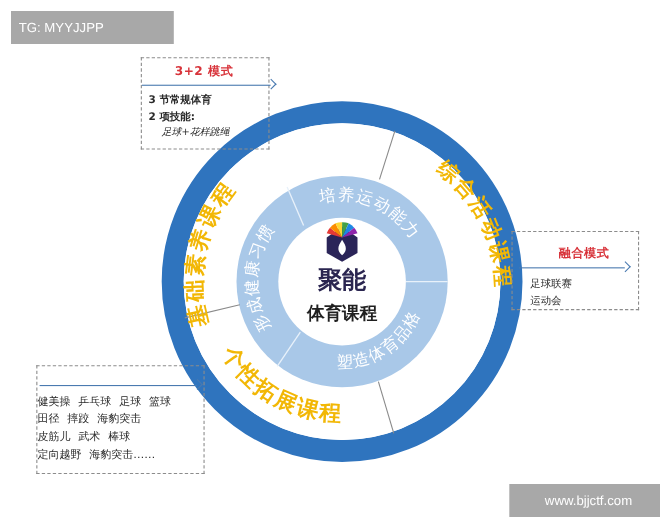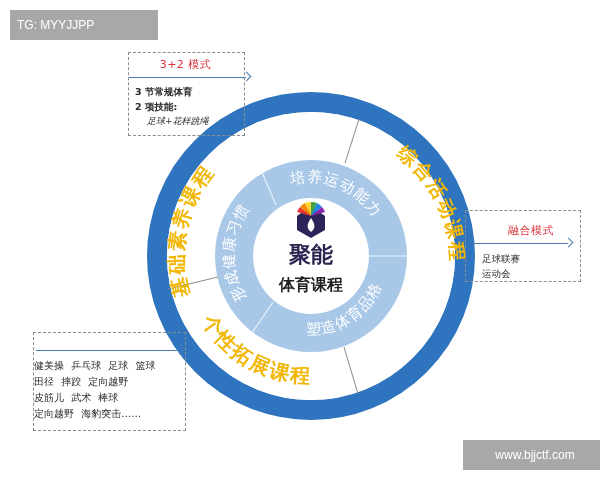--- a/index.html
+++ b/index.html
@@ -24,21 +24,21 @@
   .box {
     position: absolute;
     border: 1.5px dashed #8c8c8c;
     box-sizing: border-box;
     color: #222;
   }
   .box .title {
     color: #d8343b;
     text-align: center;
     font-size: 11px;
-    font-weight: normal;
+    font-weight: bold;
     letter-spacing: 0.5px;
   }
   .box .arrow {
     position: relative;
     height: 8px;
   }
   .box .arrow .shaft {
     position: absolute; left: 0; right: 4px; top: 3px;
     height: 1.4px; background: #4a7ab0;
   }
@@ -158,18 +158,18 @@
   <div class="line">足球联赛</div>
   <div class="line">运动会</div>
 </div>
 
 <div class="box" id="box-elective">
   <div class="arrow">
       <div class="shaft"></div>
       <div class="head"></div>
     </div>
   <div class="line">健美操  乒乓球  足球  篮球</div>
-  <div class="line">田径  摔跤  定向越野</div>
+  <div class="line">田径  摔跤  海豹突击</div>
   <div class="line">皮筋儿  武术  棒球</div>
   <div class="line">定向越野  海豹突击……</div>
 </div>
 
 <div class="wm br">www.bjjctf.com</div>
 
 </body></html>

